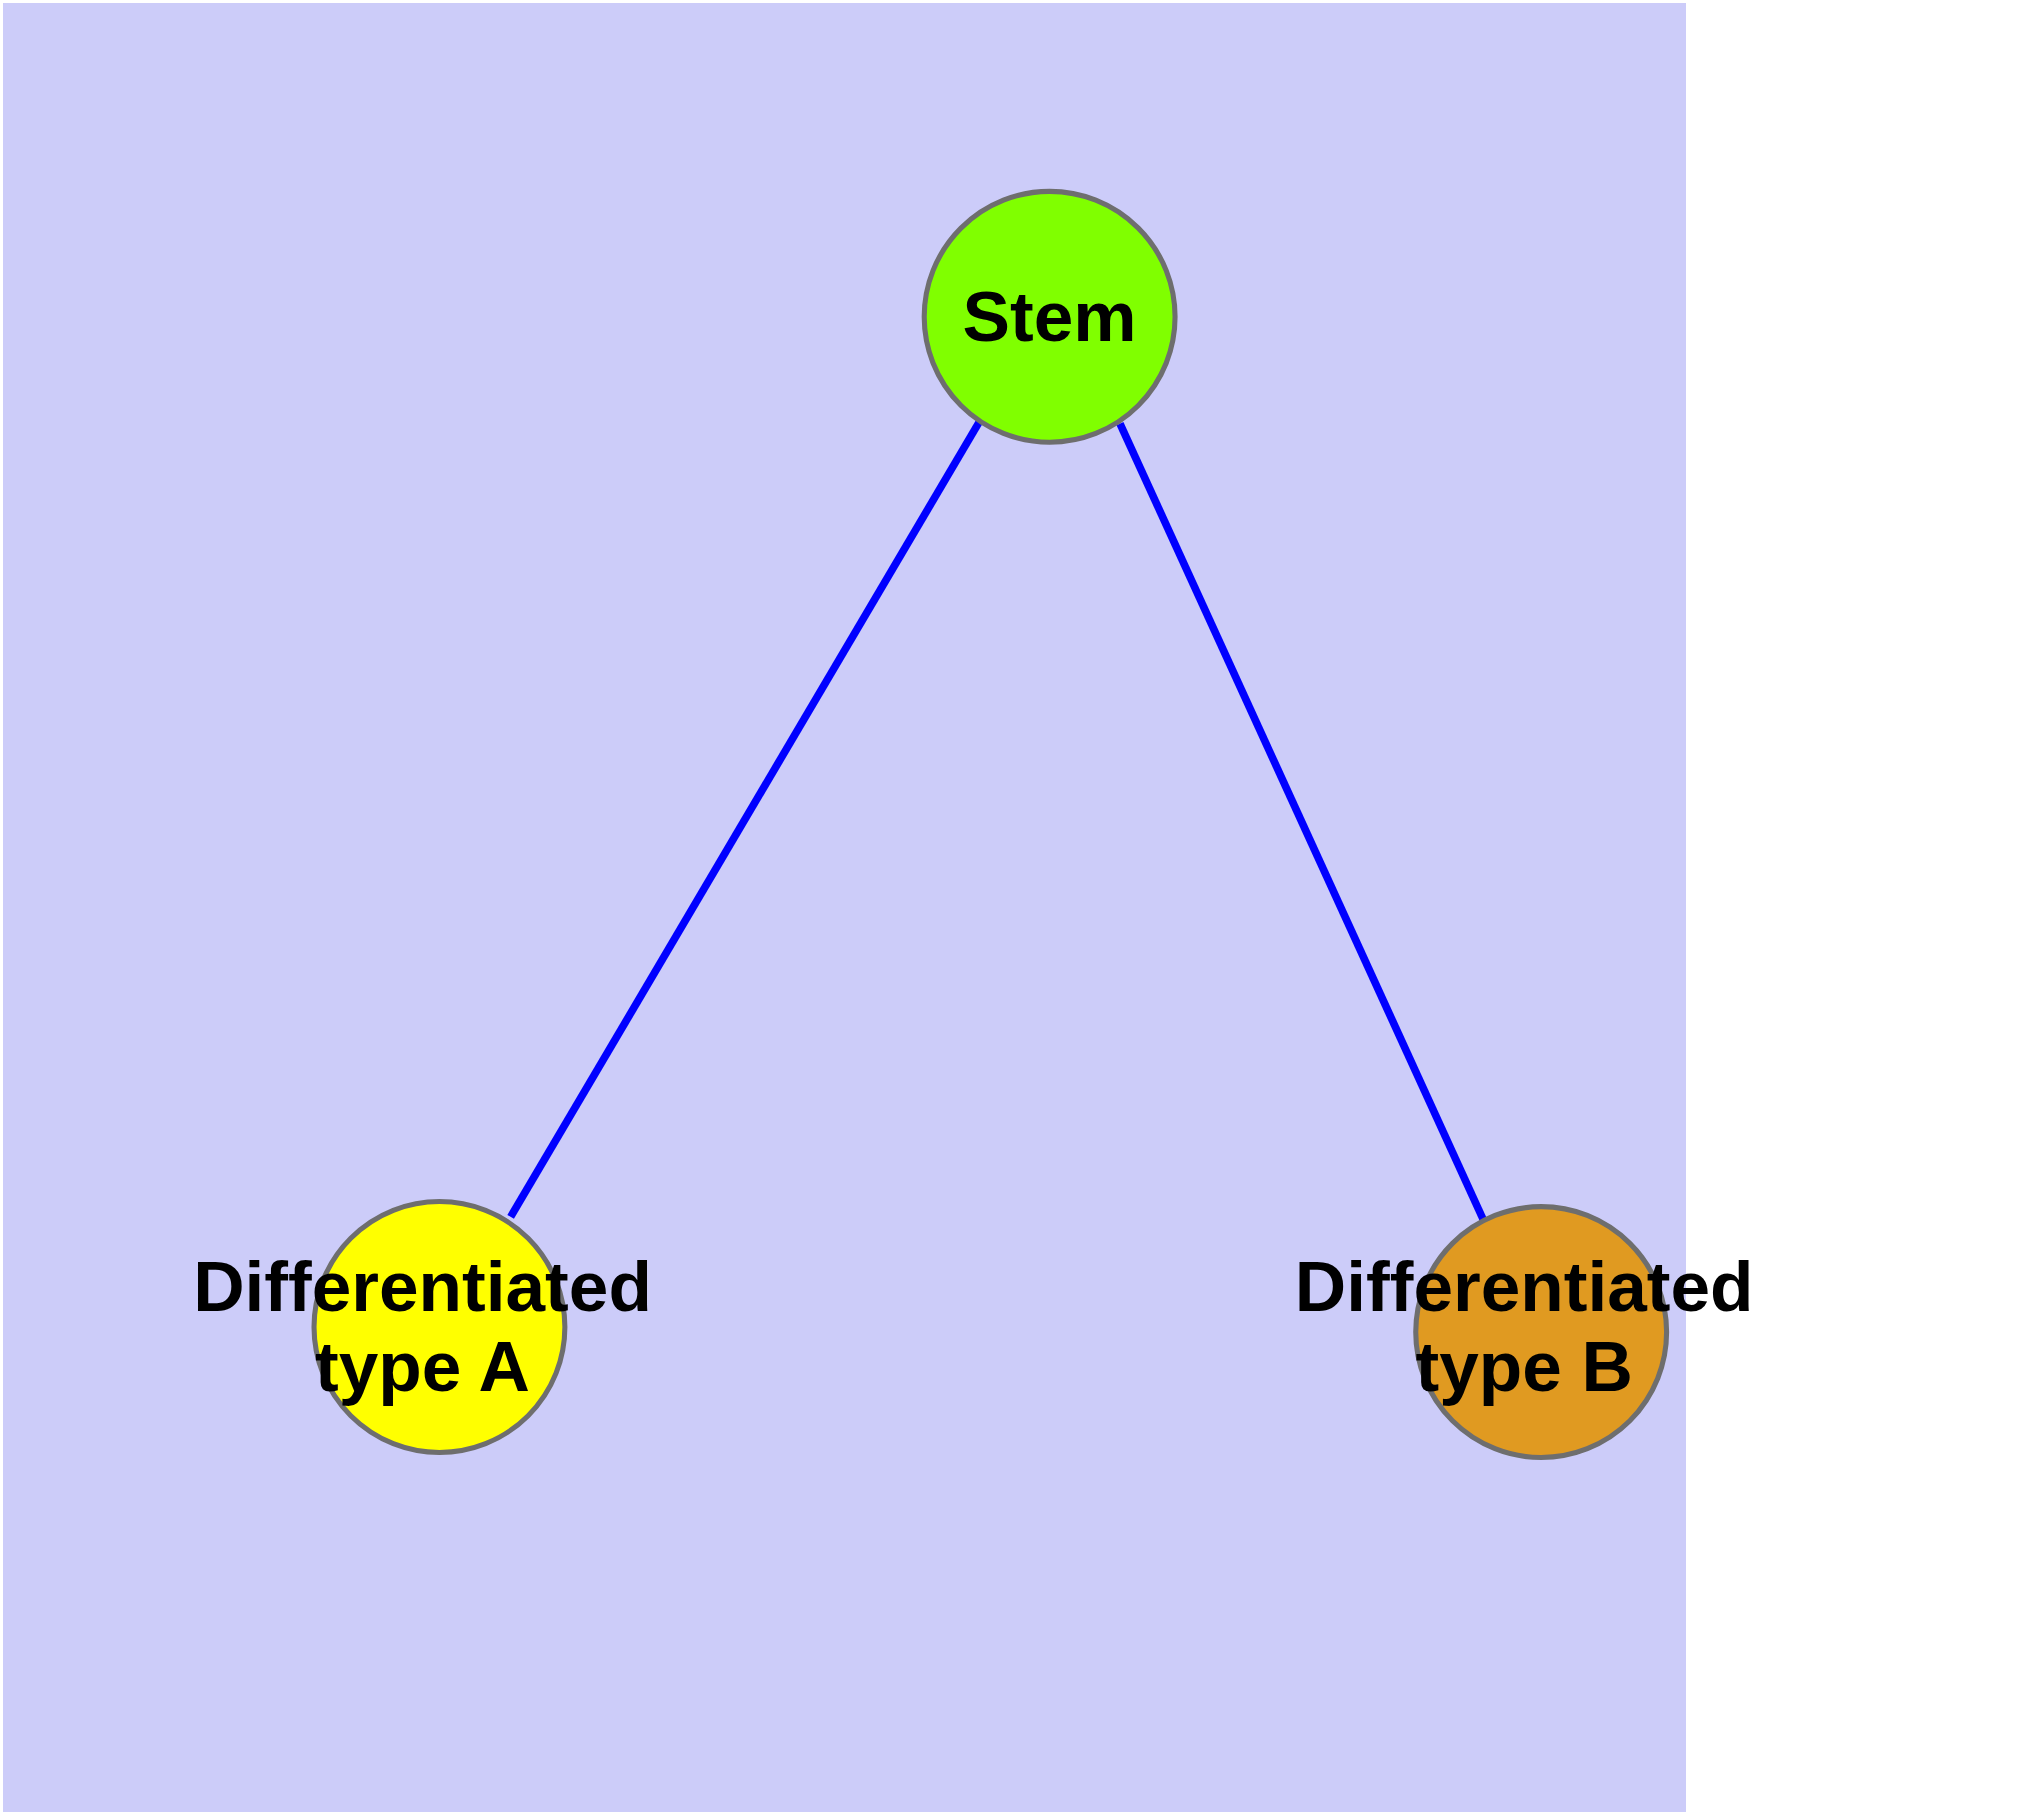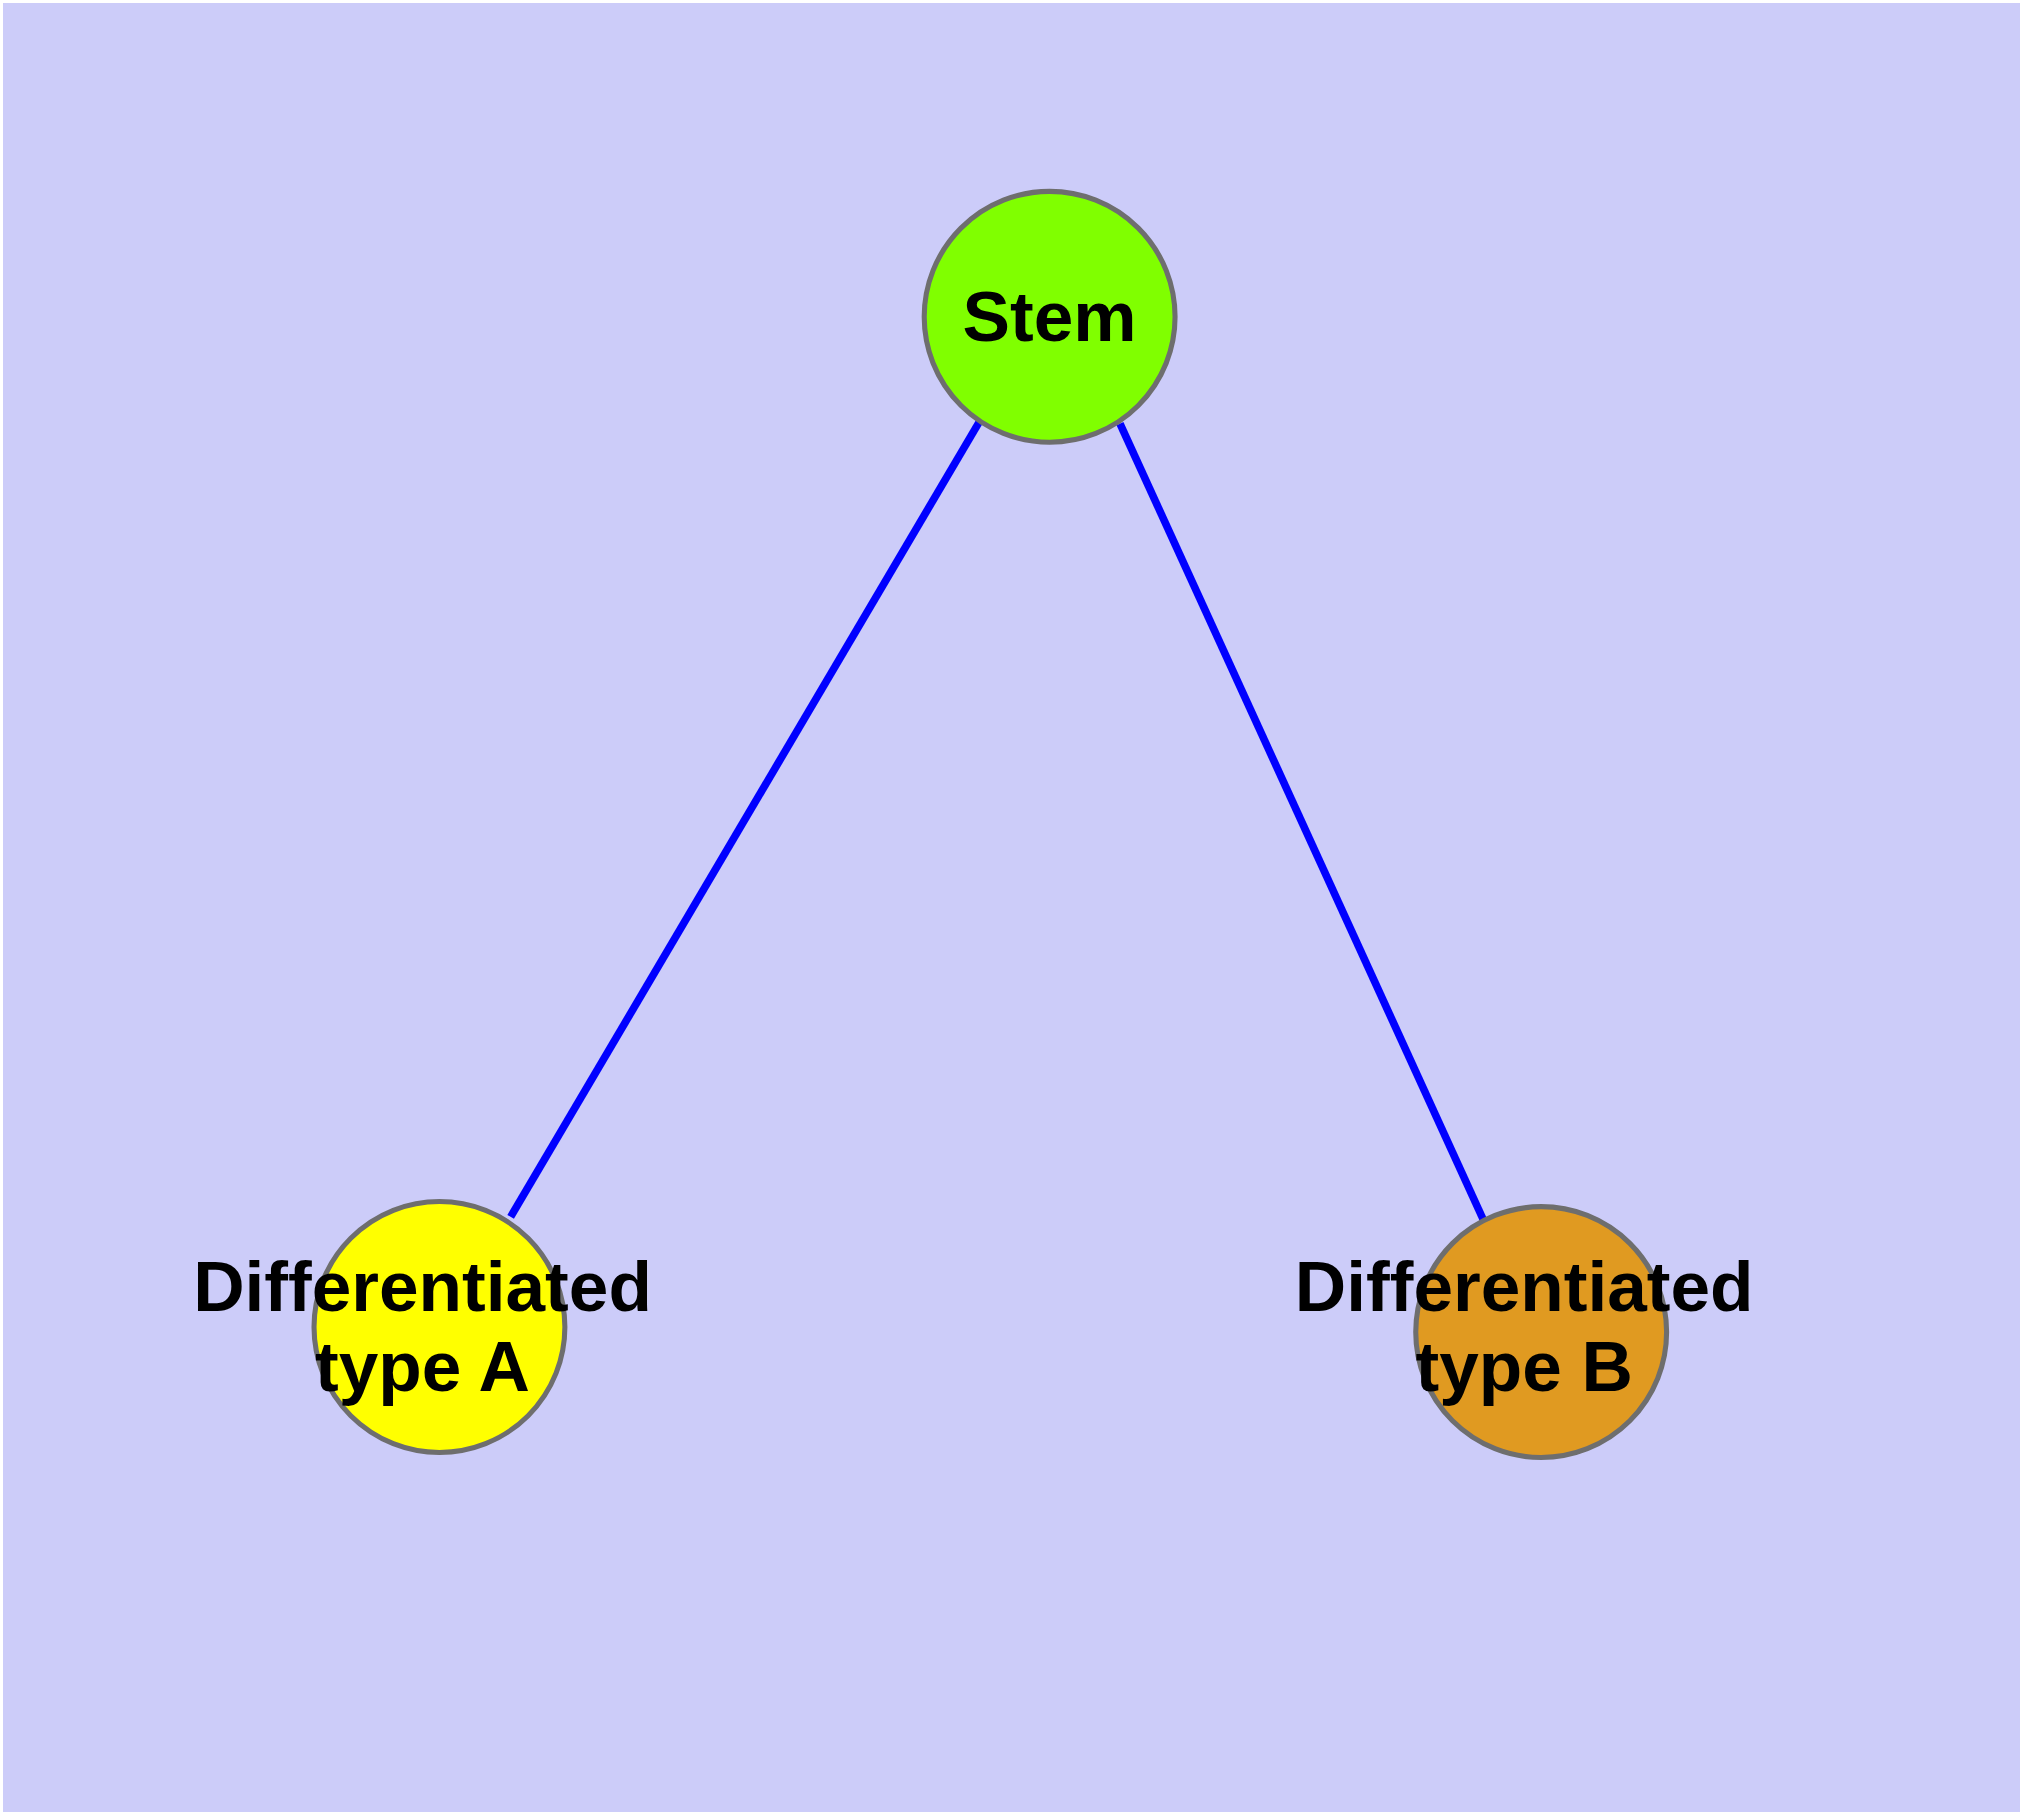--- a/index.html
+++ b/index.html
@@ -17,21 +17,21 @@
   #canvas-root {
     position: relative;
     width: 2021px;
     height: 1812px;
     background: #ffffff;
   }
   #graph-canvas {
     position: absolute;
     left: 3.4px;
     top: 3.4px;
-    width: 2017px;
+    width: 1683px;
     height: 1809px;
     background: #ccccf9;
   }
   #graph-svg {
     position: absolute;
     left: 0;
     top: 0;
     width: 2017px;
     height: 1809px;
     display: block;

